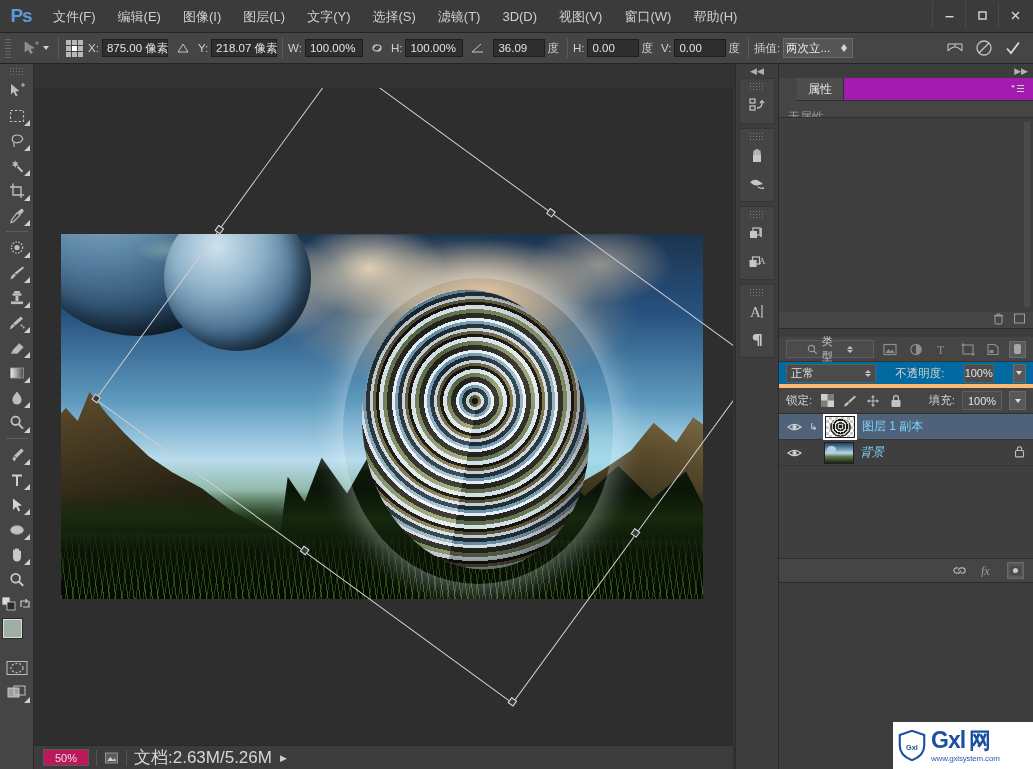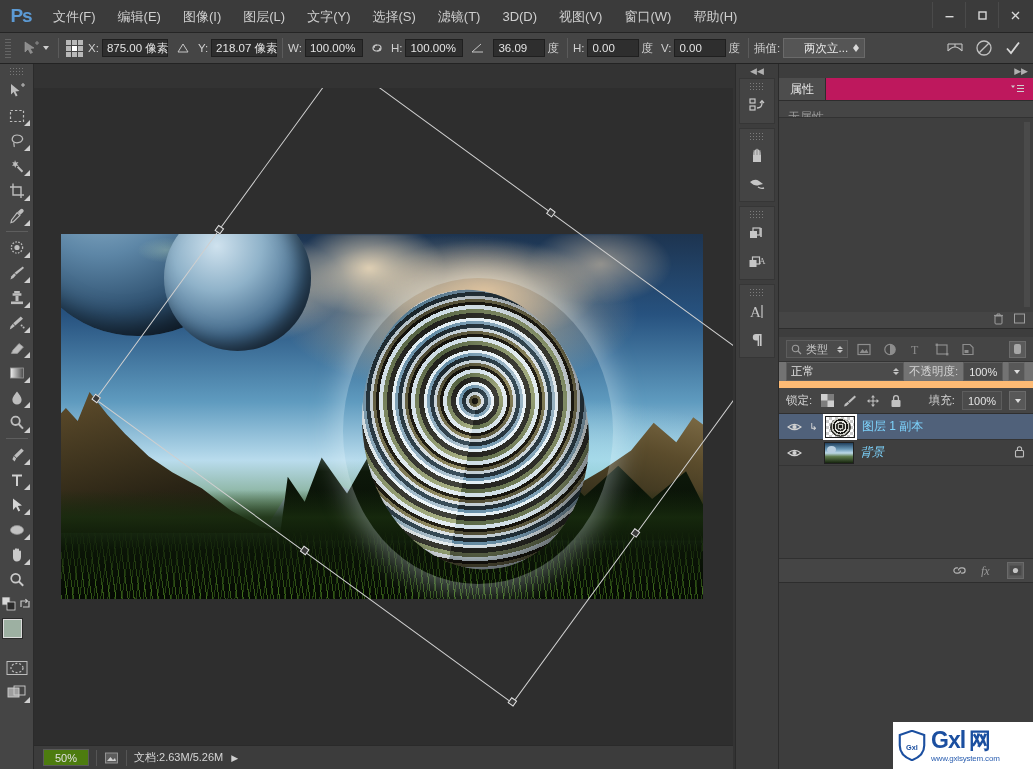--- a/index.html
+++ b/index.html
@@ -65,21 +65,21 @@
     display:grid; grid-template-columns:repeat(3,1fr); grid-template-rows:repeat(3,1fr); gap:1px;
   }
   .anchorgrid i { background:#b8b8b8; }
   .anchorgrid i.c { background:#ffffff; }
   .iconbtn {
     width:20px; height:20px; display:flex; align-items:center; justify-content:center;
     color:#bcbcbc;
   }
   .selectbox {
     background:#555555; border:1px solid #6a6a6a; color:#eaeaea;
-    height:20px; padding:0 16px 0 20px; font-size:11.5px;
+    height:20px; padding:0 16px 0 2px; font-size:11.5px;
     display:inline-flex; align-items:center; position:relative; min-width:70px;
   }
   .selectbox:after{
     content:""; position:absolute; right:5px; top:5px;
     width:0;height:0;border-left:3px solid transparent;border-right:3px solid transparent;
     border-bottom:4px solid #d8d8d8;
   }
   .selectbox:before{
     content:""; position:absolute; right:5px; bottom:5px;
     width:0;height:0;border-left:3px solid transparent;border-right:3px solid transparent;
@@ -259,26 +259,26 @@
   } .h-bl{left:0;top:100%;} .h-br{left:100%;top:100%;}
   .h-tc{left:50%;top:0;} .h-bc{left:50%;top:100%;} .h-lc{left:0;top:50%;} .h-rc{left:100%;top:50%;}
 
   
   .statusbar {
     position:absolute; left:34px; top:745px; width:699px; height:24px;
     background:#3c3c3c; border-top:1px solid #2a2a2a;
     display:flex; align-items:center; font-size:11px; color:#d0d0d0;
   }
   .zoomfield {
-    width:46px; height:17px; margin-left:9px; background:#4d7c0f;
+    width:46px; height:17px; margin-left:9px; background:#be185d;
     border:1px solid #5a5a5a; color:#e0e0e0; font-size:11px;
     display:flex; align-items:center; justify-content:center;
   }
   .stat-sep{ width:1px;height:16px;background:#555;margin:0 7px;}
-  .stat-text{ font-size:11px;color:#d6d6d6; }
+  .stat-text{ font-size:17px;color:#d6d6d6; }
   .stat-arrow{ margin-left:8px;color:#cfcfcf;font-size:9px; }
 
   
   .icondock {
     position:absolute; left:735px; top:64px; width:44px; height:705px;
     background:#3d3d3d; border-left:1px solid #2b2b2b; border-right:1px solid #2b2b2b;
   }
   .dock-head {
     height:14px; display:flex; align-items:center; justify-content:center;
     color:#b0b0b0; font-size:9px; background:#3d3d3d;
@@ -291,22 +291,23 @@
     background-image:radial-gradient(#7d7d7d 40%,transparent 41%); background-size:3px 3px;}
   .dock-ico{
     width:32px;height:28px;display:flex;align-items:center;justify-content:center;color:#c6c6c6;
   }
 
   
   .rightcol { position:absolute; left:779px; top:64px; width:254px; height:705px; background:#3d3d3d; }
   .collapse-row{ height:14px; display:flex; align-items:center; justify-content:flex-end; padding-right:5px; color:#b0b0b0; font-size:9px;}
   .panel { background:#454545; border-bottom:1px solid #2d2d2d; }
   .panel-tabs {
-    display:flex; align-items:stretch; height:23px; background:#be185d; position:relative;
+    display:flex; align-items:stretch; height:23px; background:#a21caf; position:relative;
     border-bottom:1px solid #2d2d2d;
+    margin-left:18px;
   }
   .ptab {
     padding:0 11px; display:flex; align-items:center; font-size:12px; color:#bdbdbd;
     border-right:1px solid #2d2d2d;
   }
   .ptab.active { background:#4d4d4d; color:#e8e8e8; }
   .pmenu { margin-left:auto; display:flex; align-items:center; padding:0 7px; color:#cfcfcf; }
   .props-body { background:#454545; height:16px; padding:6px 9px 0; }
   .props-empty { font-size:12px; color:#9a9a9a; }
   .props-blank { background:#3f3f3f; height:195px; border-top:1px solid #323232; position:relative; }
@@ -316,31 +317,31 @@
     gap:8px; padding-right:7px; color:#9e9e9e;
   }
 
   
   .filterrow {
     height:25px; display:flex; align-items:center; gap:6px; padding:0 7px; background:#454545;
     border-bottom:1px solid #343434;
   }
   .filtersel {
     background:#4b4b4b; border:1px solid #5d5d5d; height:18px; min-width:62px;
-    display:flex; align-items:center; gap:4px; padding:0 4px; font-size:11px; color:#c8c8c8;
+    display:flex; align-items:center; gap:4px; padding:0 20px; font-size:11px; color:#c8c8c8;
     position:relative;
   }
   .filtersel .updown{ margin-left:auto; display:flex; flex-direction:column; gap:1px; }
   .filtersel .updown i{ width:0;height:0;border-left:3px solid transparent;border-right:3px solid transparent;}
   .filtersel .updown i.u{ border-bottom:3px solid #c2c2c2; }
   .filtersel .updown i.d{ border-top:3px solid #c2c2c2; }
   .fico { width:20px;height:18px;display:flex;align-items:center;justify-content:center;color:#8d8d8d; }
   .blendrow {
-    height:26px; display:flex; align-items:center; gap:5px; padding:0 7px; background:#737373;
-    border-bottom:7px solid #fdba74;
+    height:26px; display:flex; align-items:center; gap:19px; padding:0 7px; background:#0369a1;
+    border-bottom:4px solid #fdba74;
   }
   .blendsel {
     background:#4b4b4b; border:1px solid #5d5d5d; height:19px; width:118px;
     display:flex; align-items:center; padding:0 4px; font-size:11.5px; color:#e0e0e0; position:relative;
   }
   .blendsel .updown{ position:absolute; right:4px; display:flex; flex-direction:column; gap:1px;}
   .blendsel .updown i{ width:0;height:0;border-left:3px solid transparent;border-right:3px solid transparent;}
   .blendsel .updown i.u{ border-bottom:3px solid #c2c2c2;}
   .blendsel .updown i.d{ border-top:3px solid #c2c2c2;}
   .minilabel{ font-size:11.5px;color:#d2d2d2;white-space:nowrap;}

